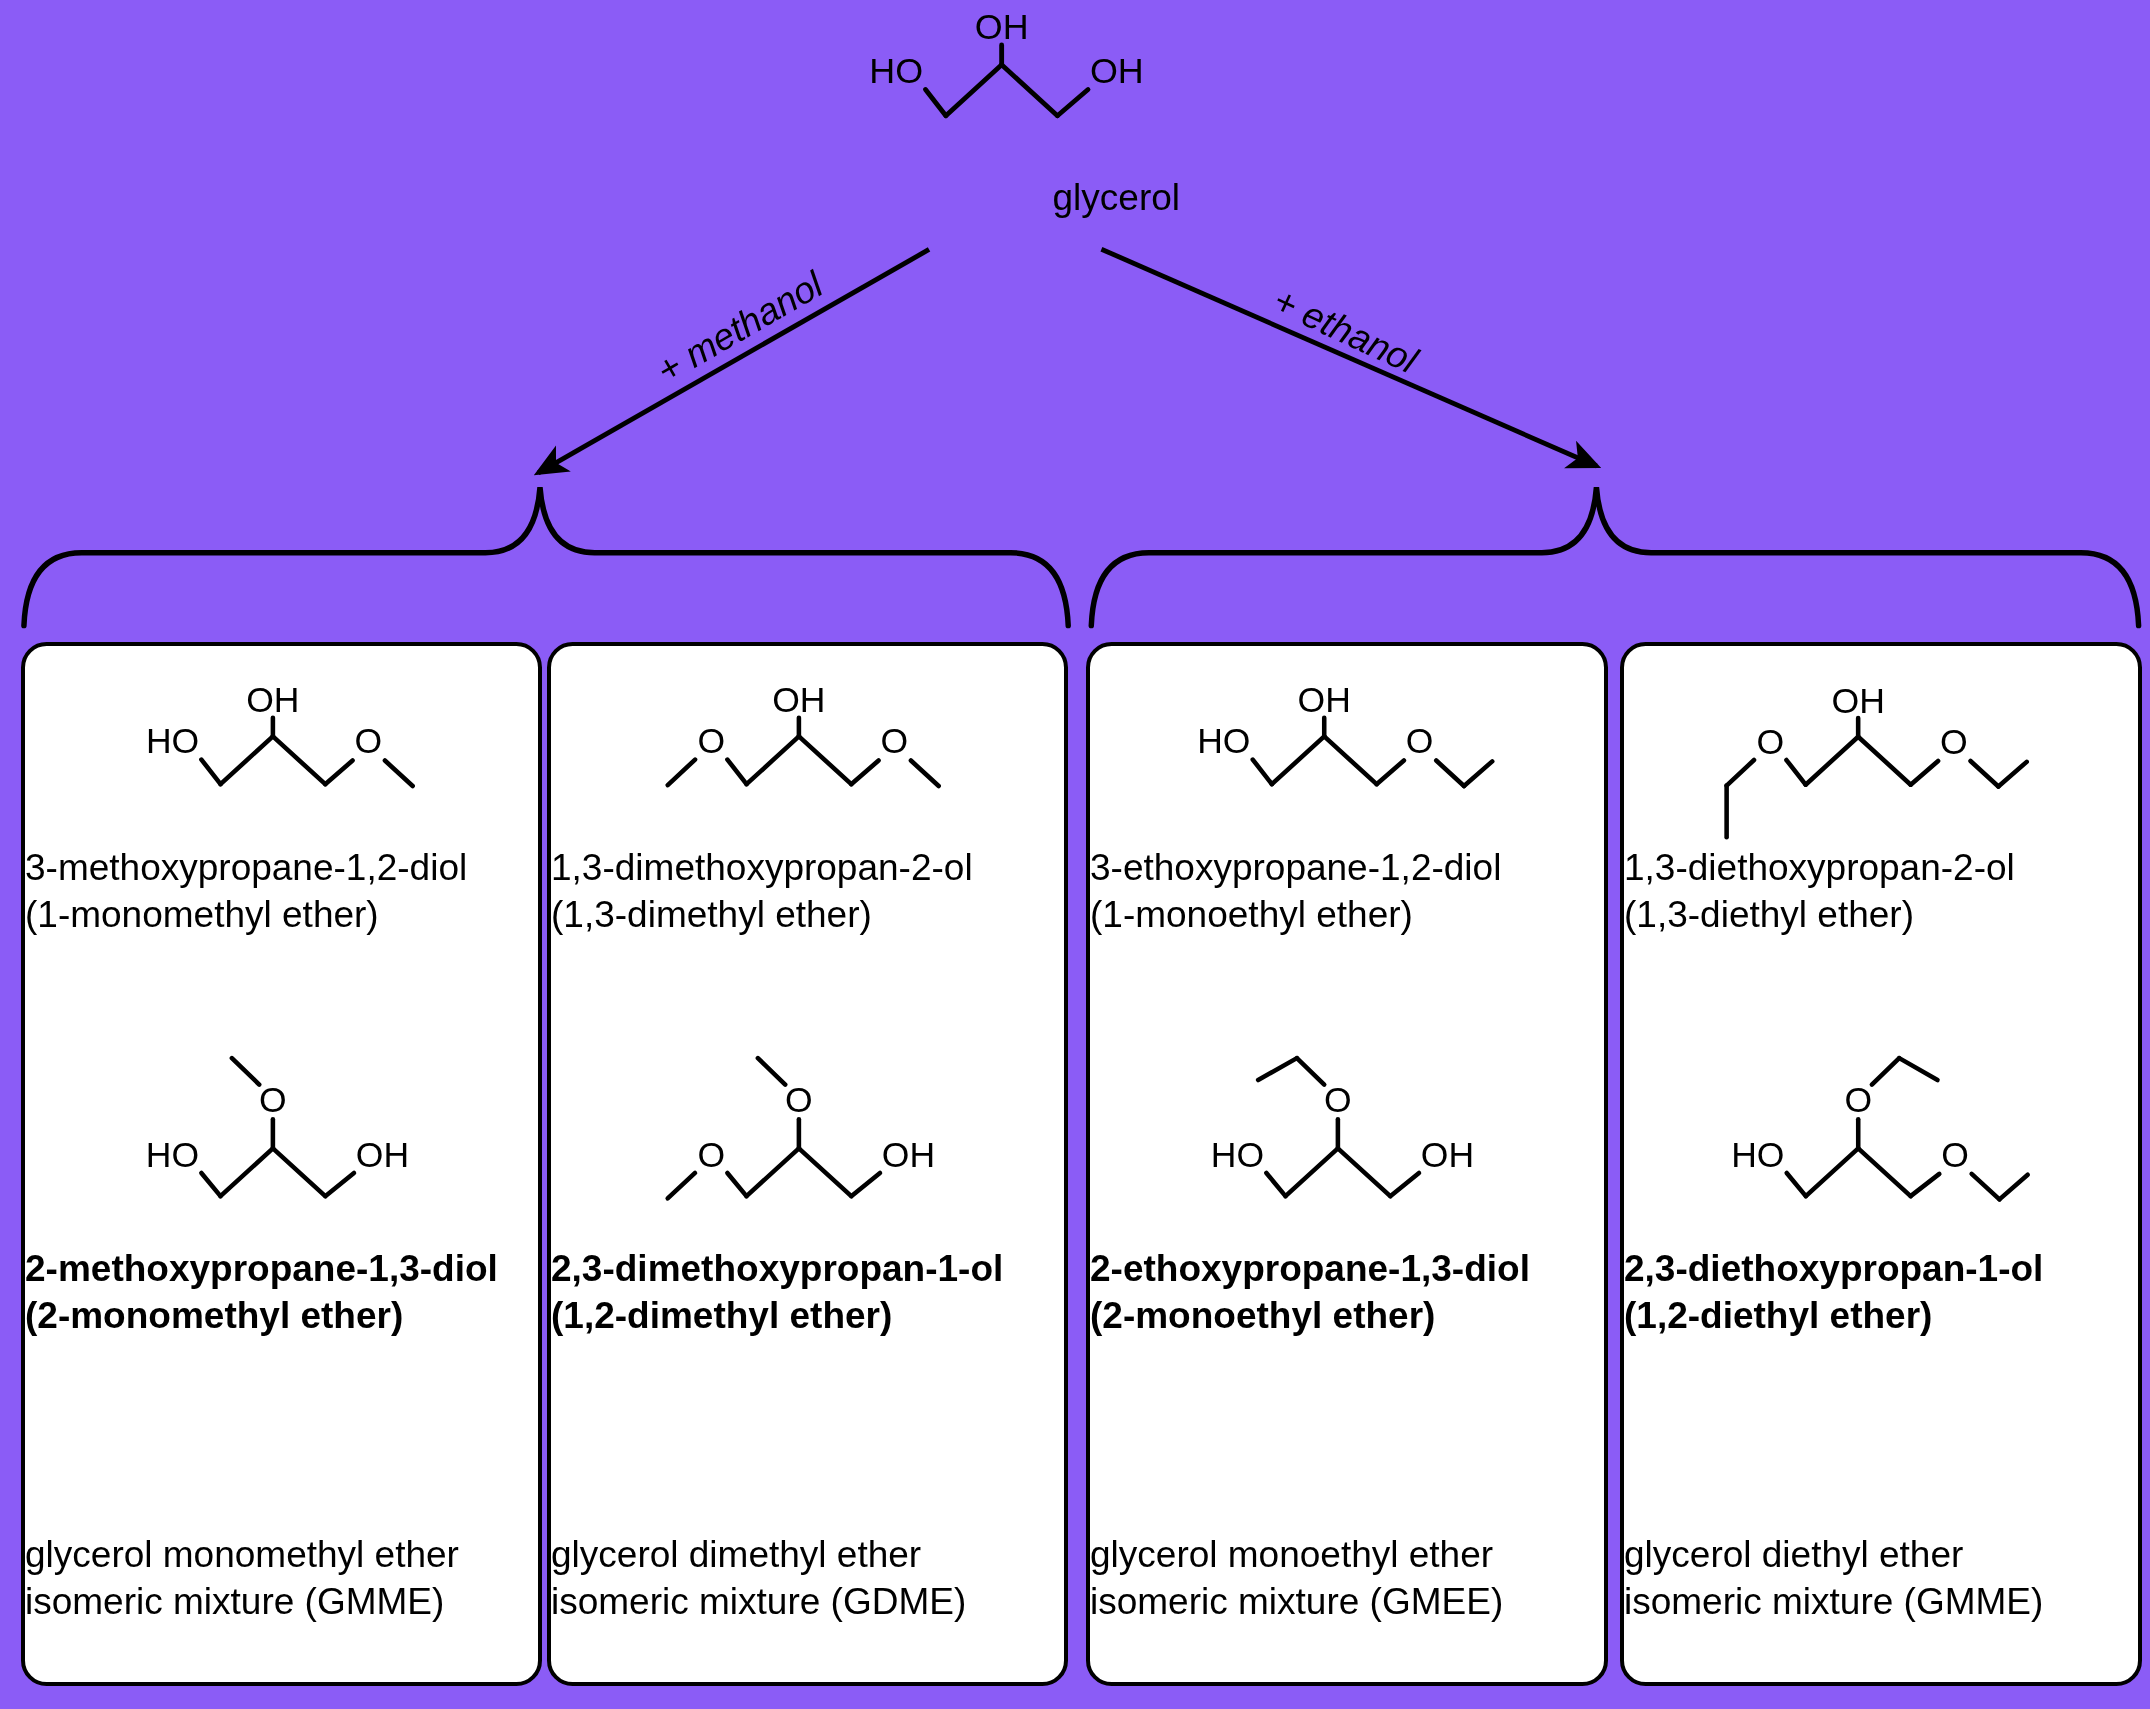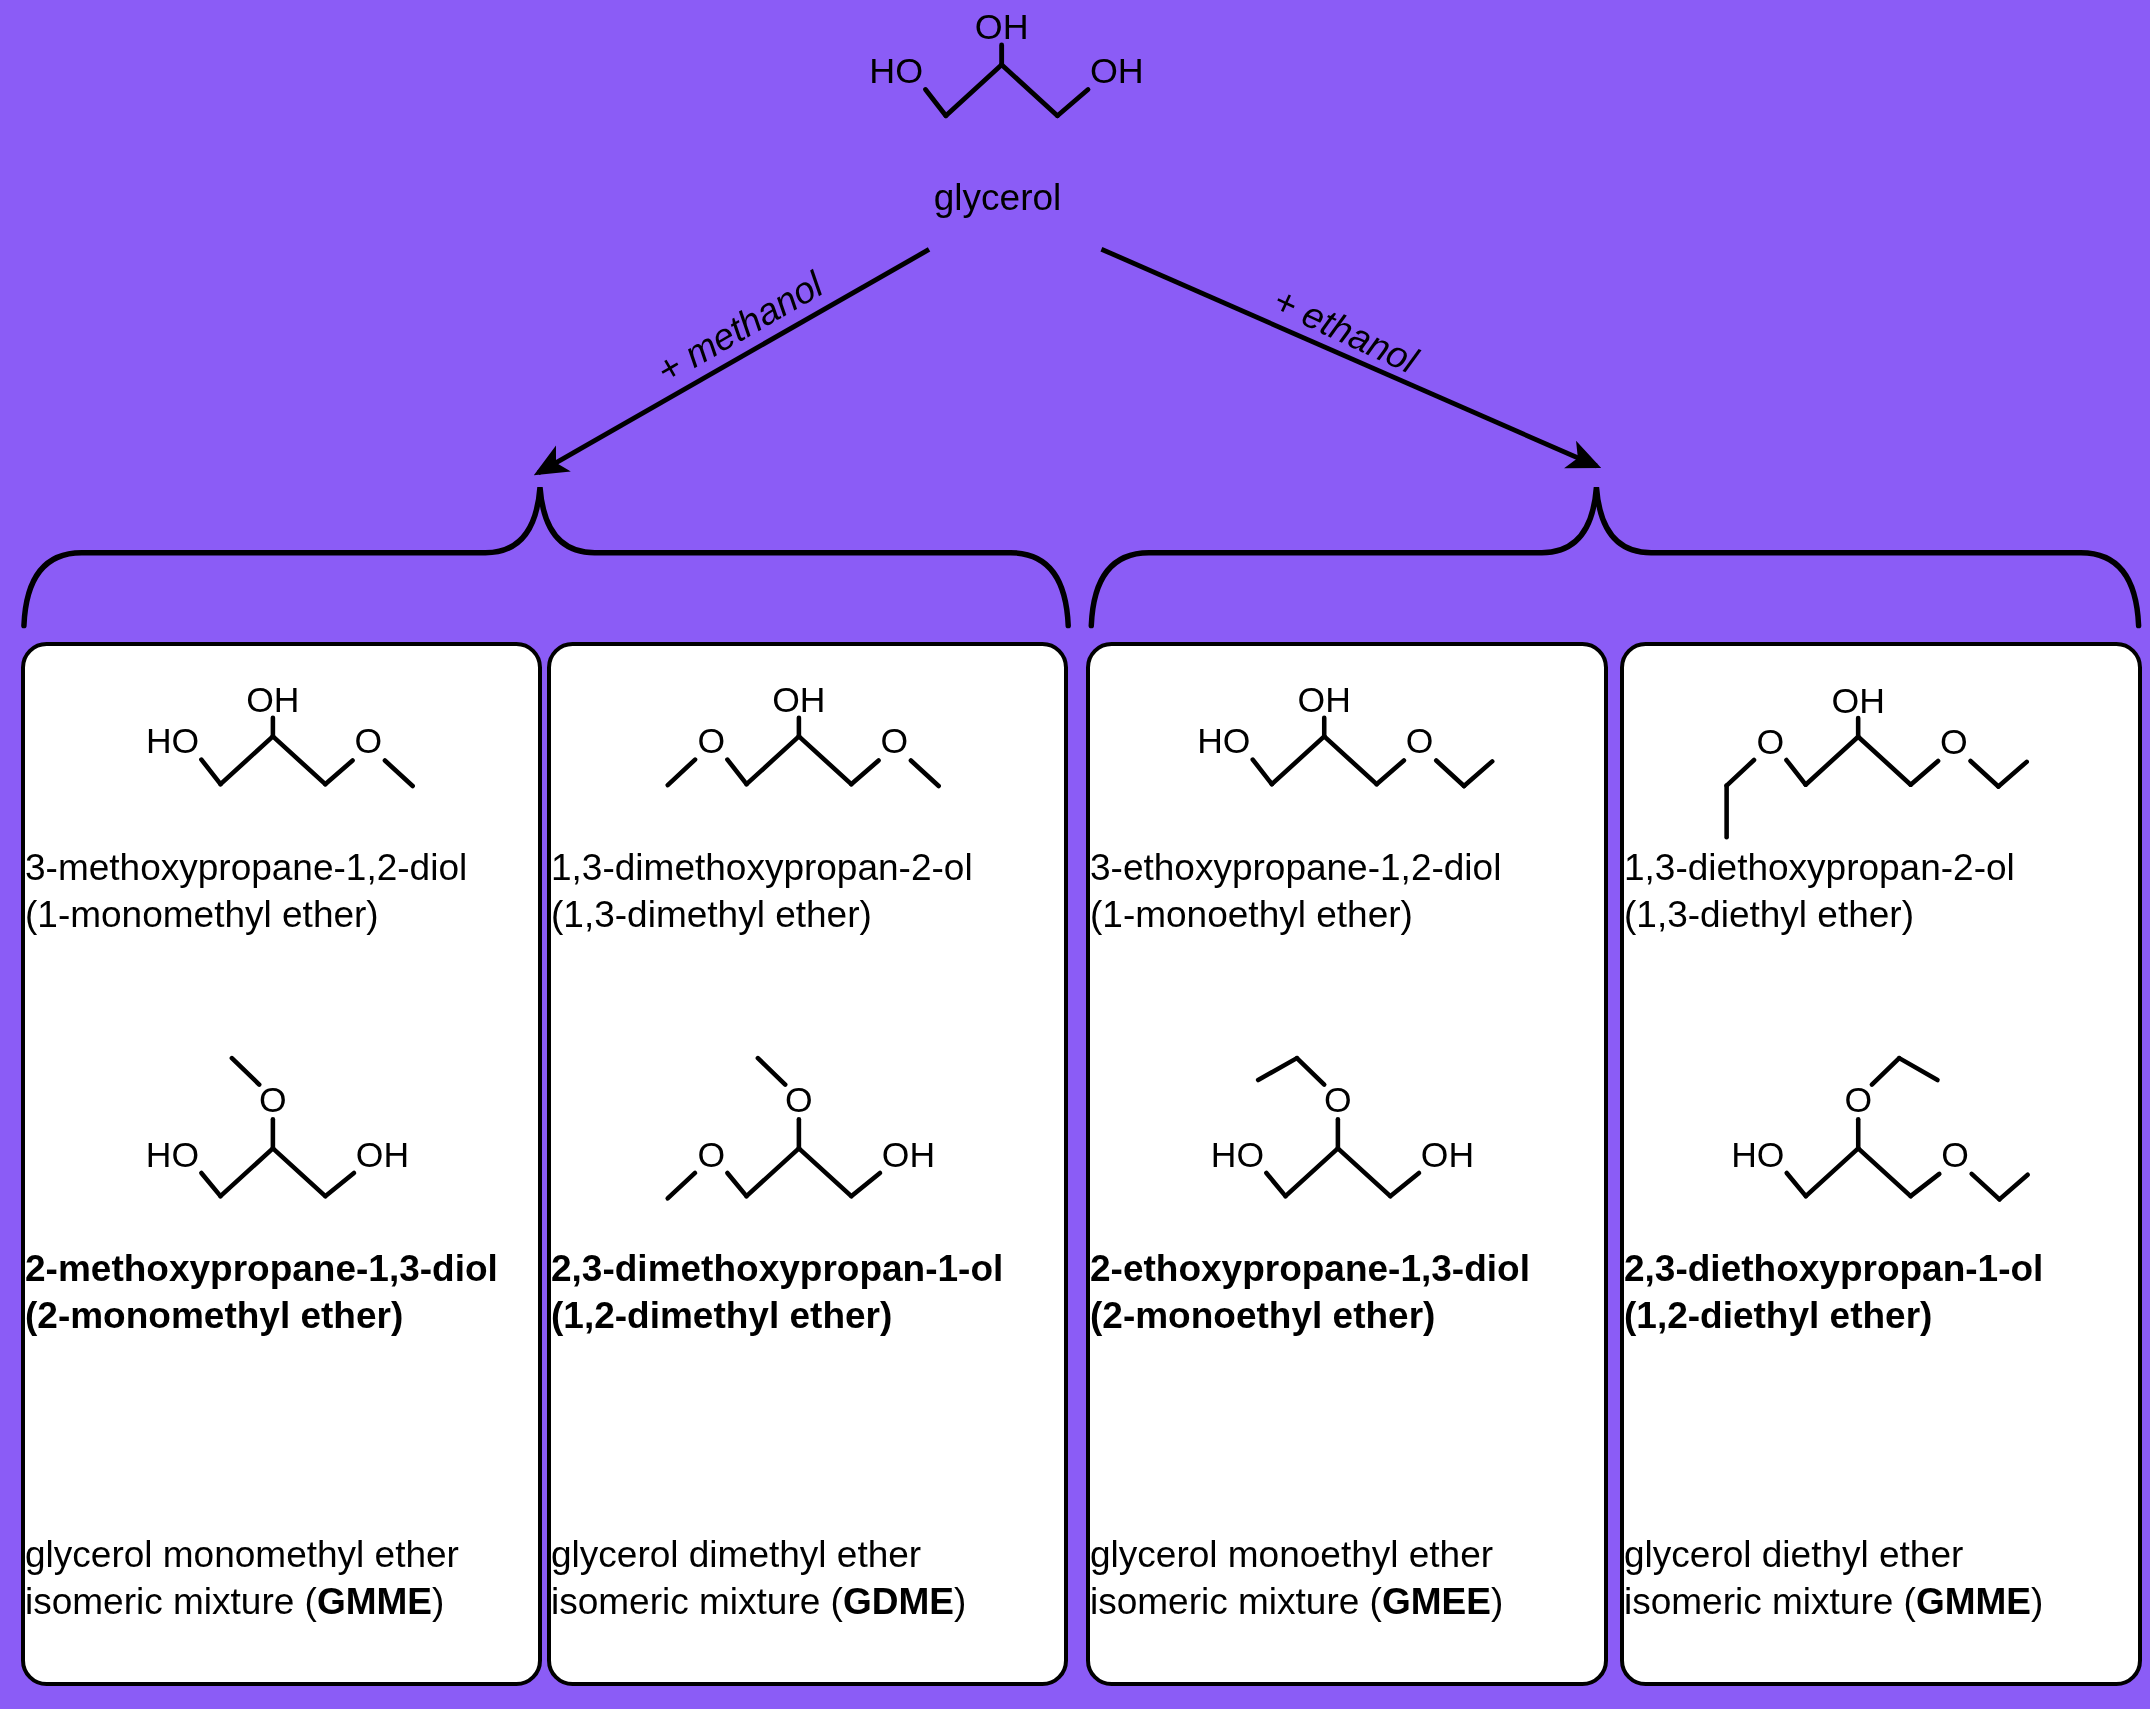--- a/index.html
+++ b/index.html
@@ -6,34 +6,34 @@
   #canvas{
     position:relative;width:2151px;height:1709px;background:#8b5cf6;
     font-family:"Liberation Sans",sans-serif;color:#000;overflow:hidden;
   }
   .abs{position:absolute;}
   
   .mol line{stroke:#000;stroke-width:10;stroke-linecap:round;}
   .mol text{font-family:"Liberation Sans",sans-serif;font-size:78px;fill:#000;}
   #glycerol-svg text{font-size:74px;}
   
-  .caption{position:absolute;text-align:center;font-size:37px;line-height:49px;color:#000;}
+  .caption{position:absolute;text-align:right;font-size:37px;line-height:49px;color:#000;}
   .molname{position:absolute;left:0;width:100%;text-align:left;font-size:37px;line-height:47px;color:#000;}
   .rxn-label{position:absolute;font-size:37px;font-style:italic;text-align:center;white-space:nowrap;}
   .box{
     position:absolute;top:642px;height:1044px;border:4.3px solid #000;
     border-radius:25.6px;box-sizing:border-box;background:#fff;
   }
   .box .mol{position:absolute;left:50%;transform:translateX(-50%);}
   .s1{top:38px;}
   .s2{top:393px;}
   .n1{top:198px;}
   .n2{top:599px;font-weight:bold;}
   .footer{top:885px;}
-  .acr{font-weight:bold;}
+  .acr{font-weight:normal;}
   .arrow line{stroke:#000;stroke-width:8;}
   .brace path{stroke:#000;stroke-width:9;fill:none;stroke-linecap:round;}
 </style>
 </head>
 <body>
 
 <div id="canvas">
 
   <svg id="glycerol-svg" class="abs mol" style="left:846px;top:9px;" width="321" height="114" viewBox="0 0 660 235">
     <g>

